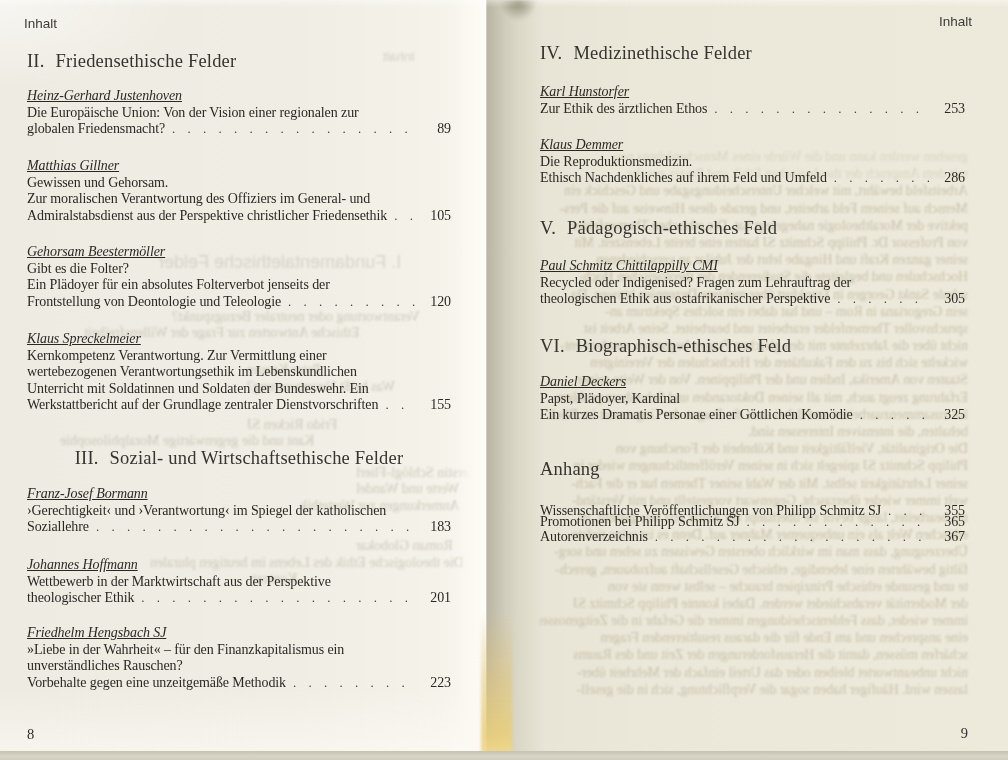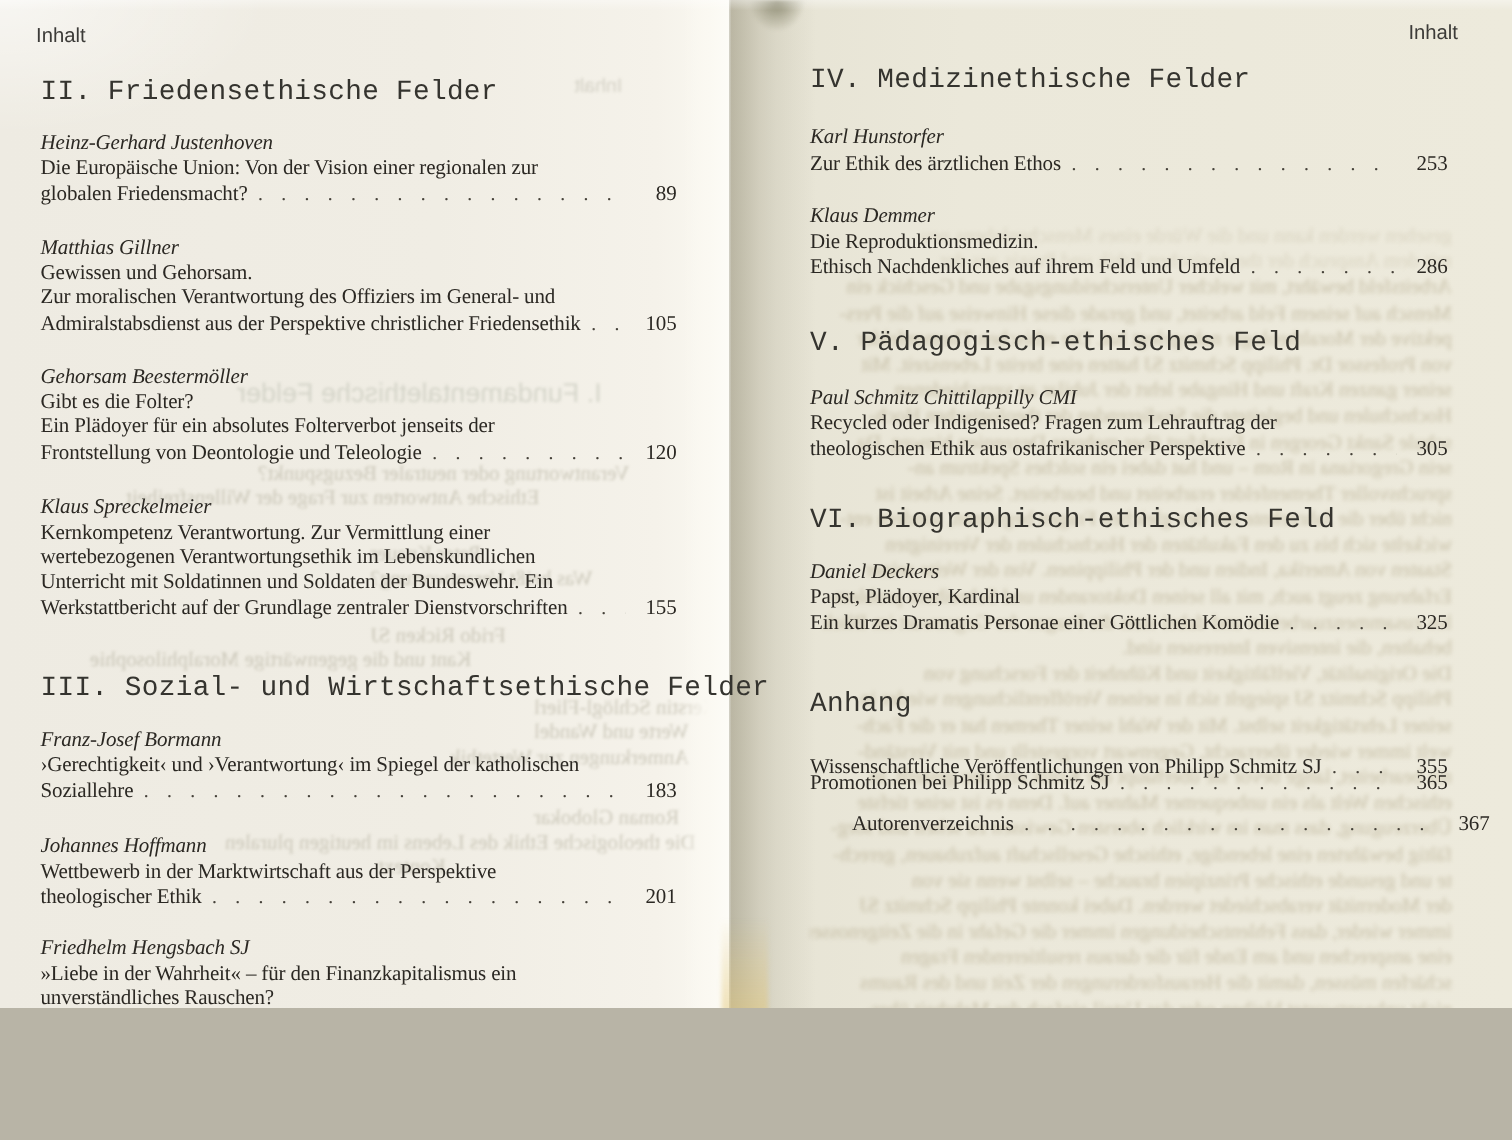--- a/index.html
+++ b/index.html
@@ -1,16 +1,16 @@
 <!DOCTYPE html>
 <html><head>
 <meta charset="utf-8">
 <style>
   html,body{margin:0;padding:0;background:#b8b4a6;}
-  .spread{position:relative;width:1008px;height:672px;overflow:hidden;
+  .spread{position:relative;width:1008px;height:760px;overflow:hidden;
           background:#6d28d9;font-family:"Liberation Serif","DejaVu Serif",serif;}
   .page{position:absolute;top:0;height:755px;}
   .page-left{left:0;width:486px;
     background:linear-gradient(to right,#eeebe2,#f0ede4 60%,#f5f2ea 90%,#faf8f1 99%);}
   .page-right{left:486px;width:522px;
     background:linear-gradient(to right,#dcd8c8 0,#e7e4d5 6%,#ebe8da 30%,#edeadc 100%);}
   .corner-light{position:absolute;left:0;top:0;width:180px;height:90px;z-index:0;
     background:radial-gradient(ellipse at 0 0,rgba(255,255,255,.55),rgba(255,255,255,0) 70%);}
   .left-bottom-glow{position:absolute;left:0;top:688px;width:470px;height:64px;z-index:2;
     background:linear-gradient(to bottom,rgba(255,253,248,0),rgba(255,253,248,.5));}
@@ -32,27 +32,27 @@
   
   .running-header{position:absolute;z-index:5;font-family:"Liberation Sans","DejaVu Sans",sans-serif;
     font-size:13.5px;color:#3c3b38;}
   .rh-left{left:24px;top:16px;}
   .rh-right{right:36px;top:14px;}
   .folio{position:absolute;z-index:5;font-size:14.5px;color:#2f2d29;}
   .folio-left{left:27px;top:726px;}
   .folio-right{right:40px;top:725px;}
   
   .content{position:absolute;left:0;top:0;width:100%;height:100%;z-index:5;}
-  .sec{position:absolute;font-family:Liberation Mono, monospace;
+  .sec{position:absolute;font-family:Liberation Serif, serif;
     font-size:18.5px;color:#35342f;letter-spacing:.2px;white-space:nowrap;}
   .sec-num{display:inline-block;margin-right:11px;}
   .entry{position:absolute;font-size:14px;line-height:16.6px;color:#2b2823;letter-spacing:-.1px;}
   #left-blocks .sec,#left-blocks .entry{left:27px;width:424px;}
   #right-blocks .sec,#right-blocks .entry{left:54px;width:425px;}
-  .author{font-style:italic;white-space:nowrap;}
+  .author{font-style:italic;white-space:nowrap;text-decoration:underline;}
   .tline{white-space:nowrap;}
   .trow{display:flex;align-items:baseline;}
   .tail{flex:0 0 auto;white-space:nowrap;}
   .dots{flex:1 1 0;min-width:0;overflow:hidden;white-space:nowrap;
     letter-spacing:4.5px;font-size:13px;color:#454139;margin:0 8px 0 7px;}
   .pnum{flex:0 0 auto;min-width:26px;text-align:right;}
   
   .ghost-layer{position:absolute;left:0;top:0;width:100%;height:100%;z-index:1;}
   .ghost{position:absolute;transform:scaleX(-1);filter:blur(1.1px);opacity:.58;
     color:#b1ad9b;font-size:14px;white-space:nowrap;}
@@ -249,21 +249,21 @@
             <span class="pnum">355</span>
           </div>
         </div>
         <div class="entry" style="top: 514px;">
           <div class="trow">
             <span class="tail">Promotionen bei Philipp Schmitz SJ</span>
             <span class="dots">. . . . . . . . . . . . . . . . . . . . . . . . . . . . . . . . . . . . . . . . . . . . . . . . . . . . . . . . . . . . . . . . . . . . . . . . . . . . . . . .</span>
             <span class="pnum">365</span>
           </div>
         </div>
-        <div class="entry" style="top: 541px; margin-left: 28px;">
+        <div class="entry" style="top: 529px;">
           <div class="trow">
             <span class="tail">Autorenverzeichnis</span>
             <span class="dots">. . . . . . . . . . . . . . . . . . . . . . . . . . . . . . . . . . . . . . . . . . . . . . . . . . . . . . . . . . . . . . . . . . . . . . . . . . . . . . . .</span>
             <span class="pnum">367</span>
           </div>
         </div>
       </div>
     <div class="folio folio-right">9</div>
   </div>
 

